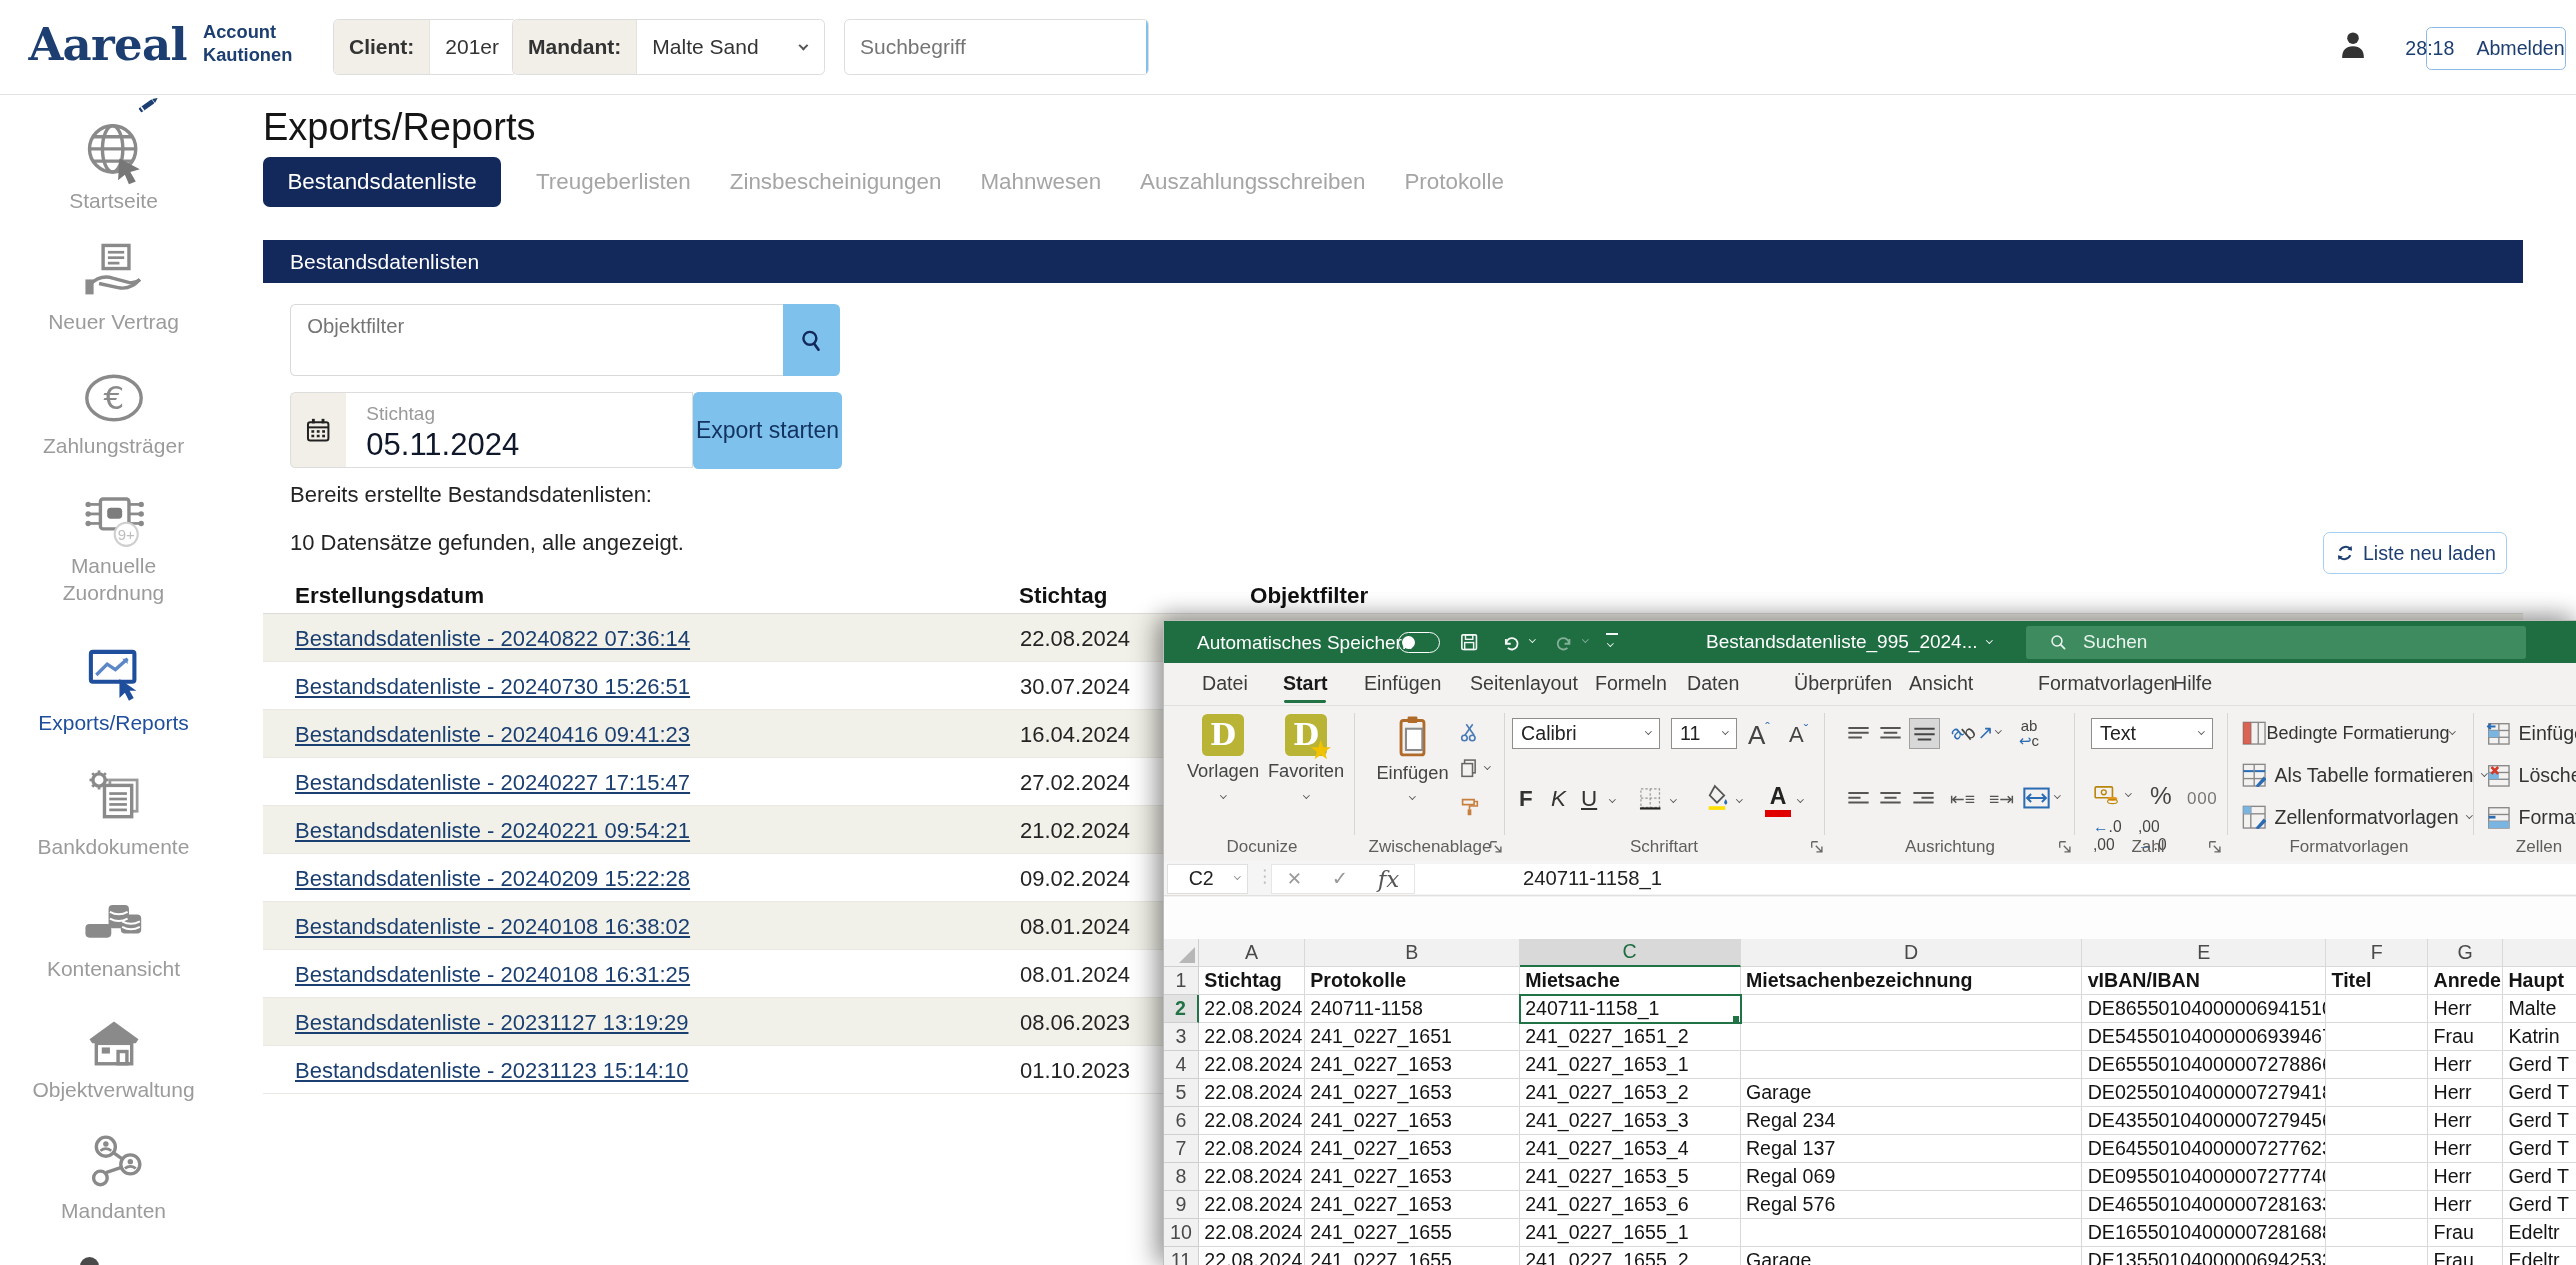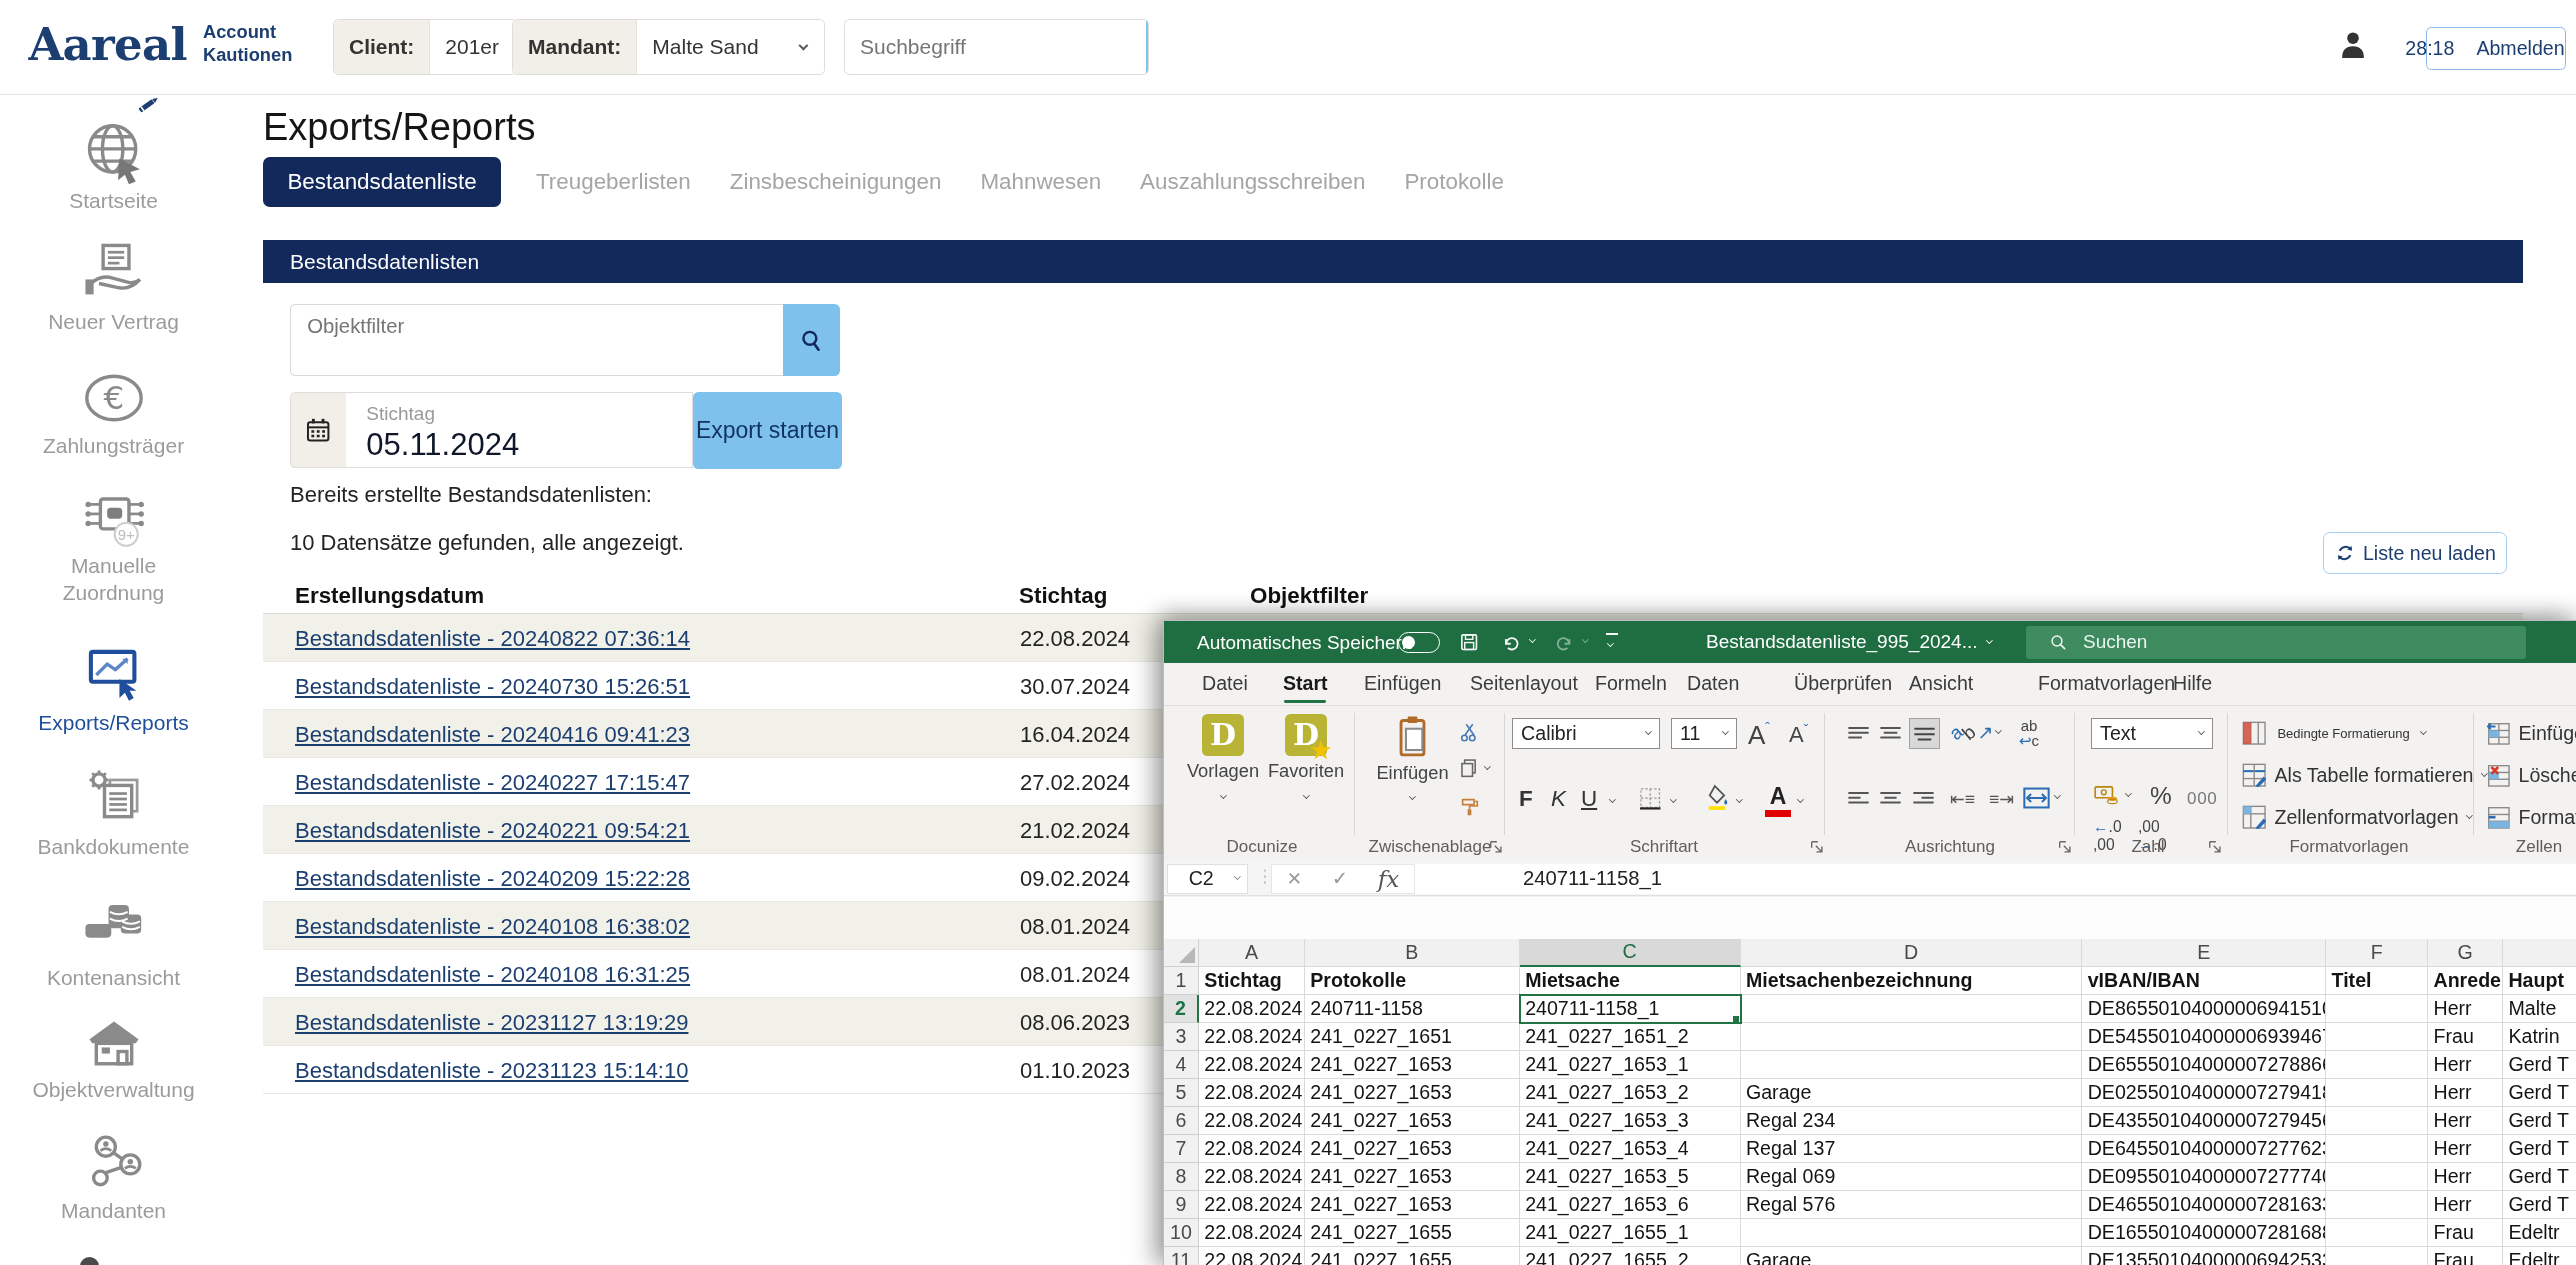--- a/index.html
+++ b/index.html
@@ -216,21 +216,21 @@
           <rect x="42" y="28" width="30" height="34" rx="6"></rect>
           <rect x="60" y="42" width="30" height="28" rx="6"></rect>
         </g>
       <g stroke="#fff" stroke-width="3" fill="none">
           <path d="M44 38 q13 7 26 0"></path>
           <path d="M44 48 q13 7 26 0"></path>
           <path d="M62 52 q13 7 26 0"></path>
           <path d="M62 60 q13 7 26 0"></path>
         </g>
     </svg>
-    <div style="margin-top:11px">Kontenansicht</div>
+    <div style="margin-top:2px">Kontenansicht</div>
   </div>
 
   <div class="sbitem" style="top:1008px">
     <svg width="68" height="68" viewBox="0 0 100 100" style="margin:0 auto">
       <polygon points="14,46 50,20 86,46 82,52 18,52" fill="#8a8a8a"></polygon>
       <rect x="24" y="52" width="52" height="30" fill="none" stroke="#8a8a8a" stroke-width="5"></rect>
       <rect x="32" y="58" width="12" height="9" fill="#8a8a8a"></rect>
       <rect x="56" y="64" width="13" height="18" fill="none" stroke="#8a8a8a" stroke-width="5"></rect>
     </svg>
     <div style="margin-top:1.4px">Objektverwaltung</div>
@@ -557,21 +557,21 @@
       <span class="abs chev sm" style="left:962px;top:87px;color:#555"></span>
       <div class="abs" style="left:986px;top:76px;font-size:24.4px;color:#444">%</div>
       <div class="abs" style="left:1023px;top:83px;font-size:17px;color:#777;letter-spacing:0.7px" ind="">000</div>
       <div class="abs" style="left:929px;top:112px;font-size:15.6px;color:#444"><span style="color:#2b6cb3">←</span>.0<br>,00</div>
       <div class="abs" style="left:974px;top:112px;font-size:15.6px;color:#444">,00<br><span style="color:#2b6cb3">→</span>.0</div>
       <div class="rlabel" style="left:984px">Zahl</div>
       <svg class="launcher" style="left:1043px" viewBox="0 0 24 24">
           <path d="M4 4 h9 M4 4 v9 M10 10 l9 9 M19 11 v8 h-8" fill="none" stroke="#666" stroke-width="2"></path>
         </svg>
 
-      <div class="abs flex" style="left:1078px;top:15px;gap:11px;font-size:13px;color:#333">
+      <div class="abs flex" style="left:1078px;top:15px;gap:0;font-size:18px;color:#333">
         <svg width="24.4" height="24.4" viewBox="0 0 36 36">
             <rect x="2" y="2" width="32" height="32" fill="none" stroke="#888" stroke-width="2"></rect>
             <line x1="13" y1="2" x2="13" y2="34" stroke="#888" stroke-width="2"></line>
             <line x1="24" y1="2" x2="24" y2="34" stroke="#888" stroke-width="2"></line>
             <rect x="2" y="2" width="11" height="32" fill="#d44a3a" opacity=".85"></rect>
           </svg>
         <span>Bedingte Formatierung</span>
           <span class="chev sm" style="color:#555"></span>
       </div>
       <div class="abs flex" style="left:1078px;top:57px;gap:8.1px;font-size:19.6px;color:#333">

